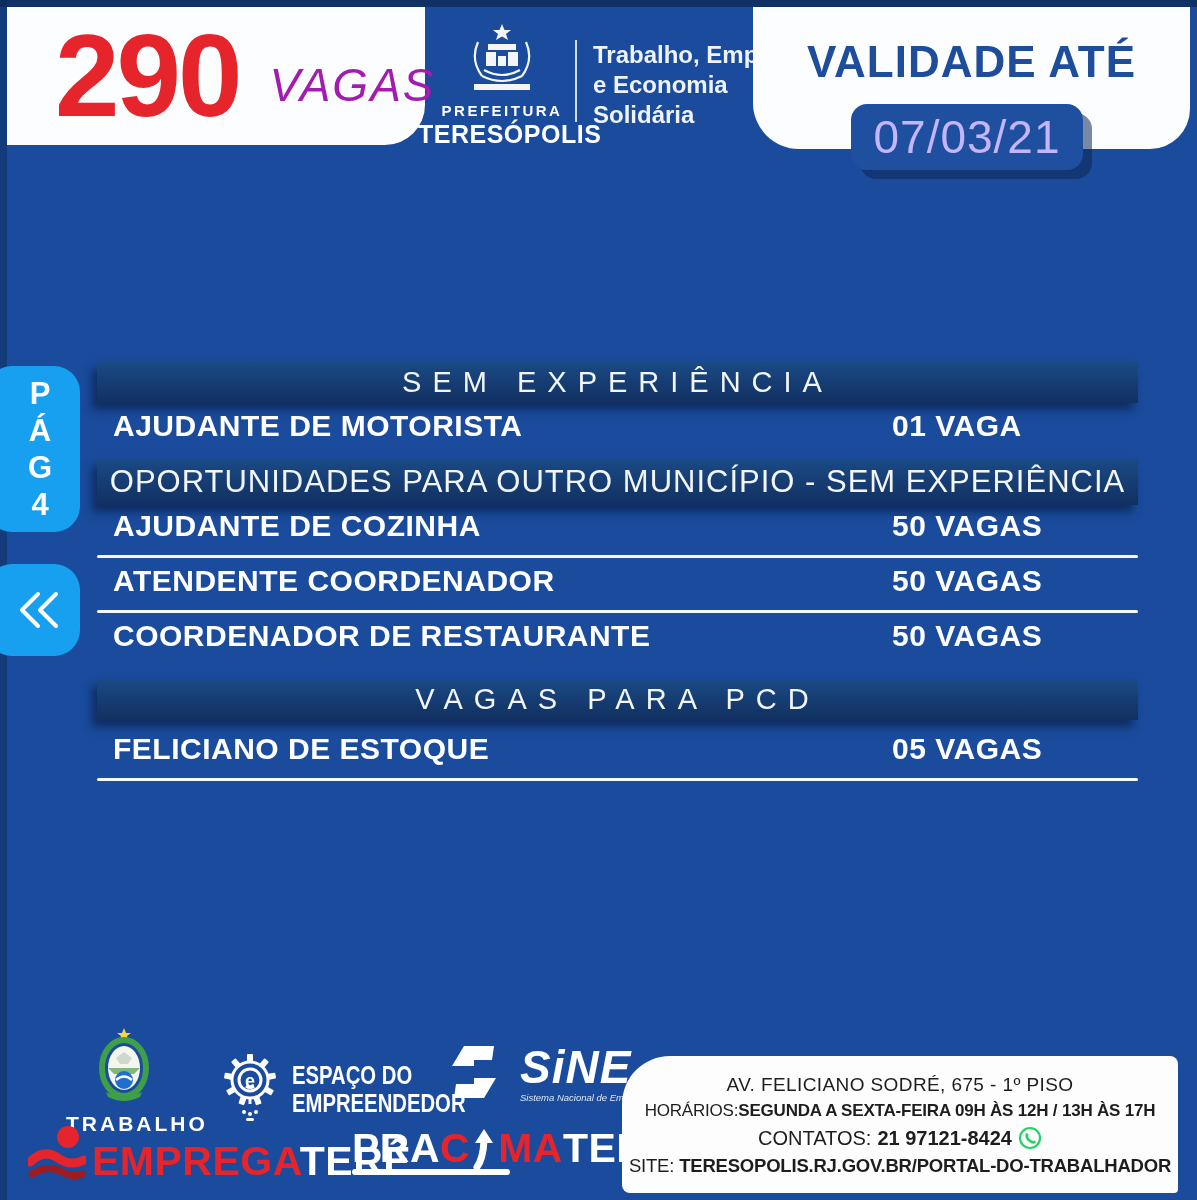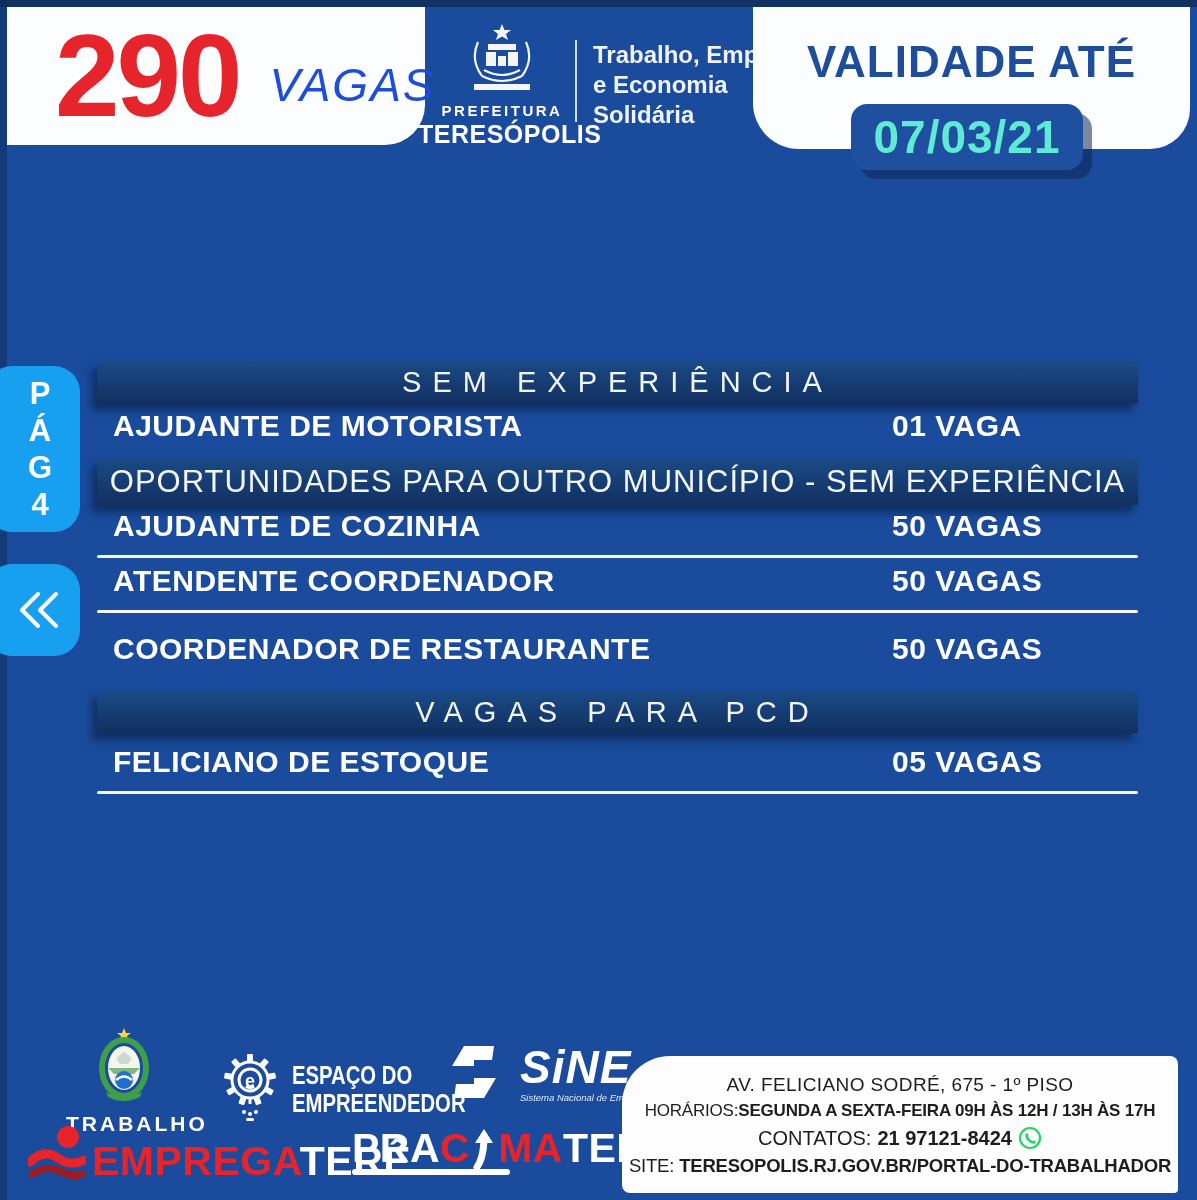--- a/index.html
+++ b/index.html
@@ -5,36 +5,36 @@
   html,body{margin:0;padding:0;background:#0d2c55;}
   #canvas{position:relative;width:1197px;height:1200px;overflow:hidden;
     background:#1a4b9c;font-family:"Liberation Sans",sans-serif;}
   .edge-top{position:absolute;left:0;top:0;right:0;height:7px;background:rgba(13,40,80,.75);}
   .edge-left{position:absolute;left:0;top:0;bottom:0;width:7px;background:rgba(13,40,80,.45);}
 
   
   .card-vagas{position:absolute;left:7px;top:7px;width:418px;height:138px;background:#fcfdfe;
     border-radius:0 0 40px 0;display:flex;align-items:center;padding-left:48px;box-sizing:border-box;}
   .num-290{font-size:116px;line-height:1;font-weight:800;color:#e5252b;letter-spacing:-3px;}
-  .word-vagas{font-size:46px;font-style:italic;color:#1d4ed8;margin:18px 0 0 30px;letter-spacing:2px;}
+  .word-vagas{font-size:46px;font-style:italic;color:#a21caf;margin:18px 0 0 30px;letter-spacing:2px;}
 
   .crest-teres{position:absolute;left:452px;top:22px;width:100px;height:80px;}
   .crest-caption{position:absolute;left:418px;top:102px;width:168px;text-align:center;color:#fff;}
   .crest-caption .l1{font-size:15px;letter-spacing:2.5px;font-weight:600;}
   .crest-caption .l2{font-size:25px;font-weight:800;letter-spacing:.5px;margin-top:1px;}
   .hdr-divider{position:absolute;left:575px;top:40px;width:2px;height:82px;background:#e8eef6;opacity:.9;}
   .dept-text{position:absolute;left:593px;top:40px;color:#eef3fa;font-size:24px;font-weight:700;line-height:1.25;}
 
   .card-validade{position:absolute;left:753px;top:7px;width:437px;height:142px;background:#fcfdfe;
     border-radius:0 0 40px 46px;text-align:center;box-sizing:border-box;}
   .validade-title{margin-top:30px;font-size:44px;font-weight:800;color:#1e4d9b;letter-spacing:1px;}
   .date-chip{position:absolute;left:851px;top:104px;width:232px;height:66px;background:#1f509f;
     border-radius:16px;display:flex;align-items:center;justify-content:center;
     box-shadow:9px 9px 0 rgba(14,40,86,.55);}
-  .date-chip span{color:#5eead4;font-size:46px;font-weight:700;letter-spacing:1px;}
+  .date-chip span{color:#c4b5fd;font-size:46px;font-weight:400;letter-spacing:1px;}
 
   
   .tab-pag{position:absolute;left:-14px;top:366px;width:94px;height:166px;background:#17a0ef;border-radius:26px;
     display:flex;flex-direction:column;align-items:center;justify-content:center;padding-left:14px;box-sizing:border-box;
     color:#fff;font-size:31px;font-weight:600;line-height:1.2;}
   .tab-back{position:absolute;left:-14px;top:564px;width:94px;height:92px;background:#17a0ef;border-radius:26px;
     display:flex;align-items:center;justify-content:center;padding-left:14px;box-sizing:border-box;cursor:pointer;}
 
   
   .jobs{position:absolute;left:97px;top:362px;width:1041px;}
@@ -148,21 +148,21 @@
       <span class="cnt">50 VAGAS</span>
     </div>
     <div class="sep"></div>
 
     <div class="jrow" style="margin-top:6px;">
       <span>ATENDENTE COORDENADOR</span>
       <span class="cnt">50 VAGAS</span>
     </div>
     <div class="sep"></div>
 
-    <div class="jrow" style="margin-top:19px;">
+    <div class="jrow" style="margin-top:6px;">
       <span>COORDENADOR DE RESTAURANTE</span>
       <span class="cnt">50 VAGAS</span>
     </div>
 
     <div class="bar spread" style="margin-top:14px;">VAGAS PARA PCD</div>
 
     <div class="jrow" style="margin-top:12px;">
       <span>FELICIANO DE ESTOQUE</span>
       <span class="cnt">05 VAGAS</span>
     </div>

